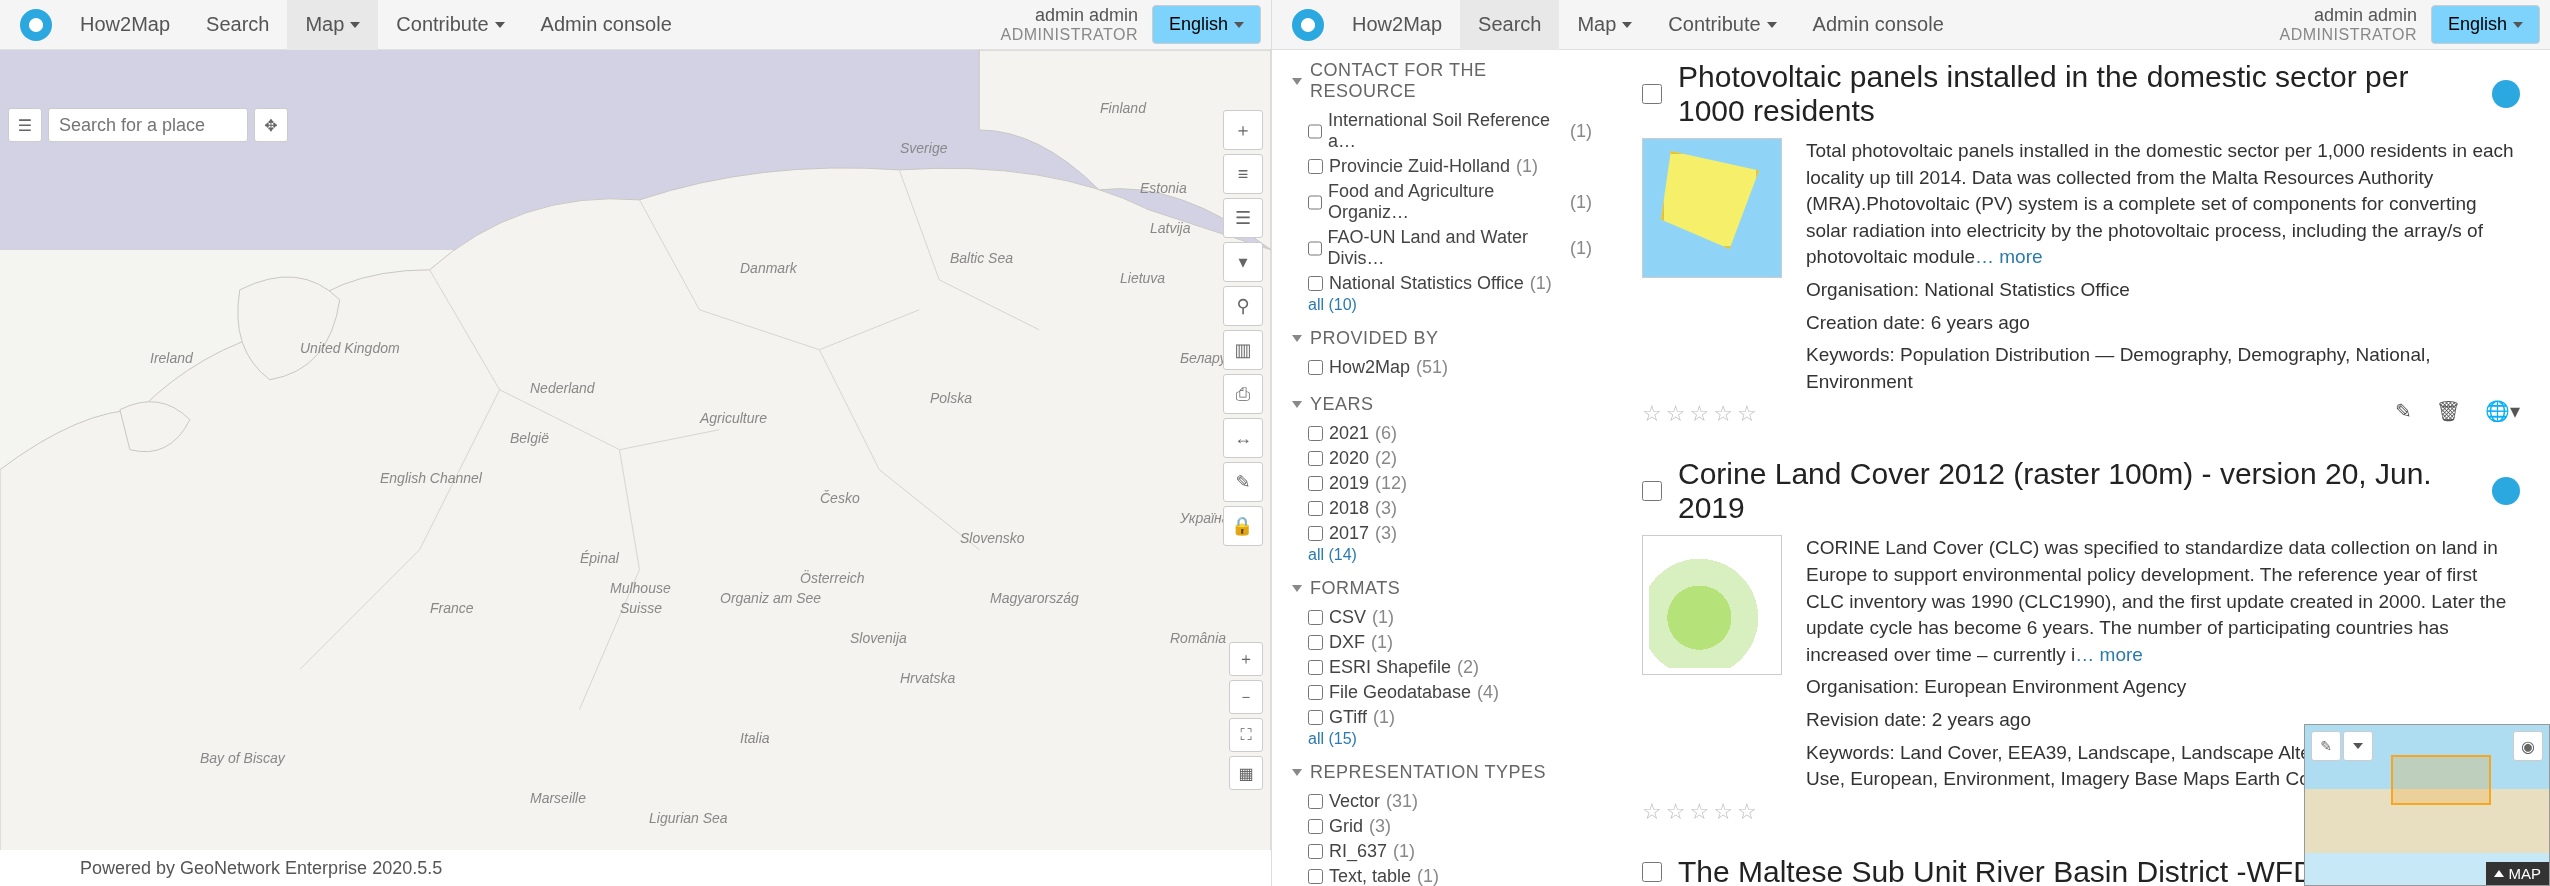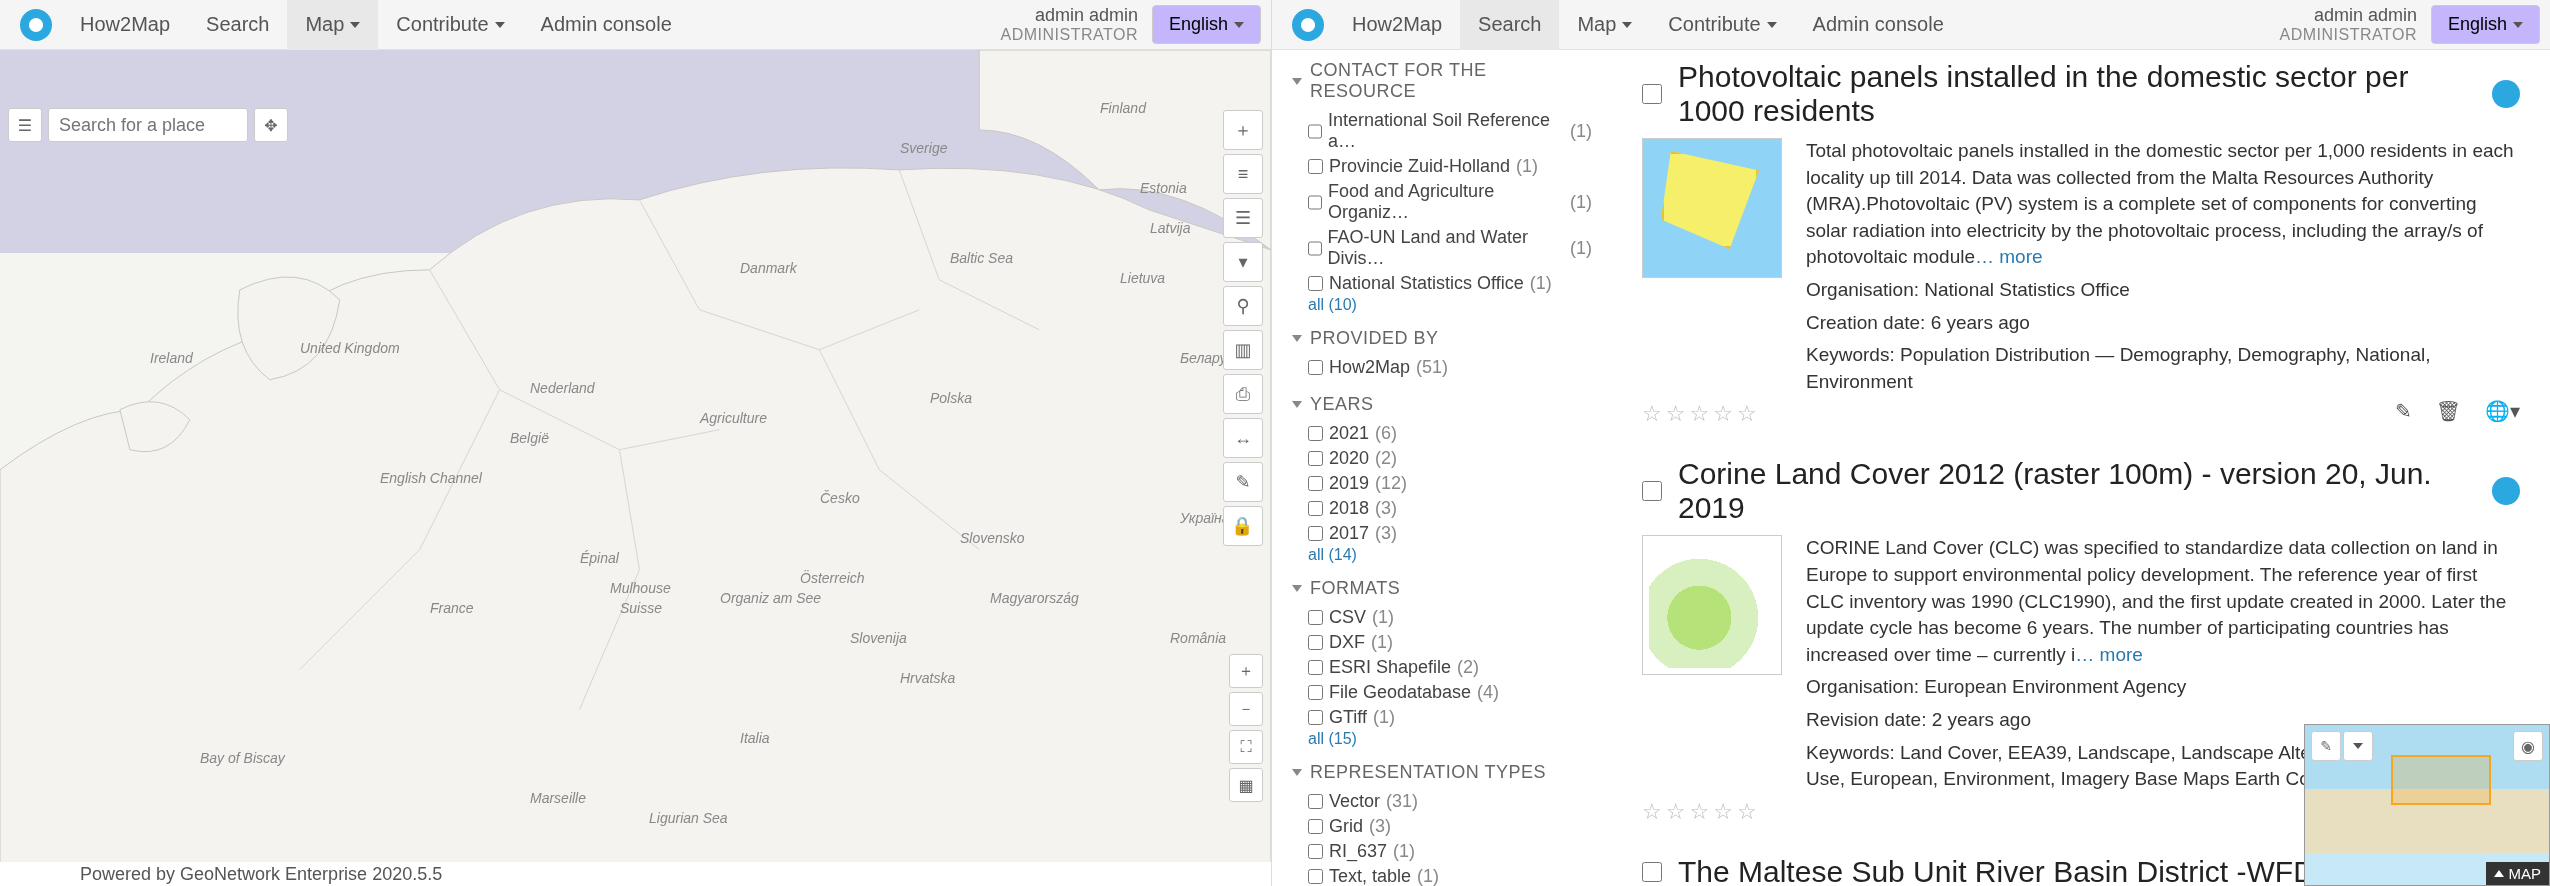--- a/index.html
+++ b/index.html
@@ -11,33 +11,33 @@
 
 .topbar { height: 50px; background: #f5f5f5; border-bottom: 1px solid #e0e0e0; display: flex; align-items: center; padding: 0 10px; font-size: 20px; }
 .logo { width: 32px; height: 32px; border-radius: 50%; background: #2ba8e0; margin: 0 10px; position: relative; }
 .logo::after { content: ""; position: absolute; width: 14px; height: 14px; background: #fff; border-radius: 50%; top: 9px; left: 9px; box-shadow: -4px 0 0 -4px #fff, 4px 0 0 -4px #fff; }
 .nav { display: flex; align-items: center; flex: 1; }
 .nav-item { padding: 0 18px; height: 50px; display: flex; align-items: center; color: #555; cursor: pointer; font-size: 20px; }
 .nav-item.active { background: #e8e8e8; }
 .spacer { flex: 1; }
 .userblock { text-align: right; margin-right: 14px; font-size: 18px; color: #555; }
 .userblock .role { font-size: 16px; color: #888; letter-spacing: 0.5px; }
-.lang-btn { border: 1px solid #ccc; background: #c4b5fd; border-radius: 4px; padding: 8px 16px; font-size: 18px; display: flex; align-items: center; gap: 6px; cursor: pointer; }
+.lang-btn { border: 1px solid #ccc; background: #7dd3fc; border-radius: 4px; padding: 8px 16px; font-size: 18px; display: flex; align-items: center; gap: 6px; cursor: pointer; }
 .caret { width: 0; height: 0; border-left: 5px solid transparent; border-right: 5px solid transparent; border-top: 6px solid #555; display: inline-block; }
 
 
 .toolbar { position: absolute; top: 58px; left: 8px; display: flex; gap: 6px; z-index: 5; }
 .tb-btn { width: 34px; height: 34px; background: #fff; border: 1px solid #ccc; border-radius: 3px; display: flex; align-items: center; justify-content: center; color: #666; cursor: pointer; }
 .search-input { height: 34px; width: 200px; border: 1px solid #ccc; border-radius: 3px; padding: 0 10px; font-size: 18px; }
 .map-body { flex: 1; position: relative; background: linear-gradient(180deg,#d3d2e4 0%, #d3d2e4 25%, #f4f4f0 25%, #f4f4f0 100%); overflow: hidden; }
 .map-svg { position: absolute; inset: 0; }
 .side-tools { position: absolute; right: 8px; top: 60px; display: flex; flex-direction: column; gap: 4px; z-index: 5; }
 .side-tools .tb-btn { width: 40px; height: 40px; font-size: 18px; }
 .zoom-tools { position: absolute; right: 8px; bottom: 60px; display: flex; flex-direction: column; gap: 4px; z-index: 5; }
-.footer { height: 24px; display: flex; align-items: center; padding: 0 80px; font-size: 18px; color: #555; background: #fff; }
+.footer { height: 36px; display: flex; align-items: center; padding: 0 80px; font-size: 18px; color: #555; background: #fff; }
 
 
 .search-body { flex: 1; display: flex; overflow: hidden; }
 .facets { width: 340px; padding: 10px 20px; overflow-y: auto; font-size: 18px; color: #444; }
 .facet-group { margin-bottom: 14px; }
 .facet-head { display: flex; align-items: center; gap: 8px; font-size: 18px; letter-spacing: 0.5px; color: #666; margin-bottom: 6px; cursor: pointer; }
 .chev { width: 0; height: 0; border-left: 5px solid transparent; border-right: 5px solid transparent; border-top: 7px solid #888; }
 .facet-item { display: flex; align-items: center; gap: 6px; padding: 2px 0 2px 16px; font-size: 18px; }
 .facet-item input { width: 15px; height: 15px; }
 .count { color: #888; }

